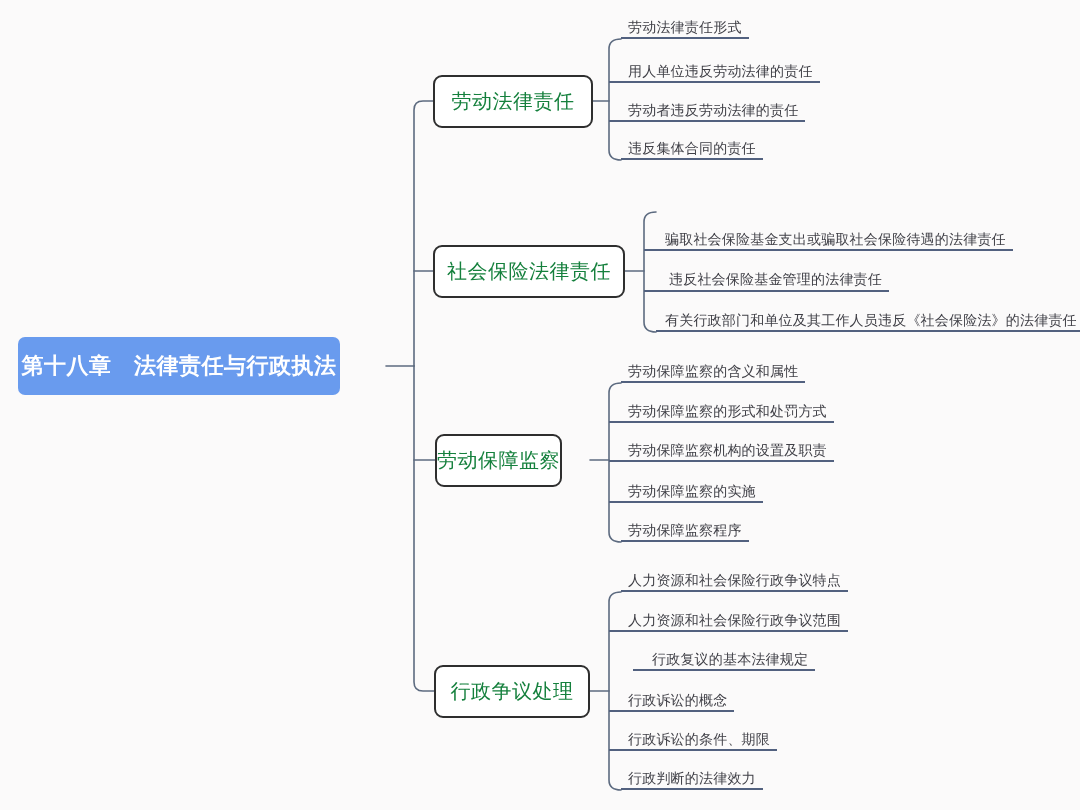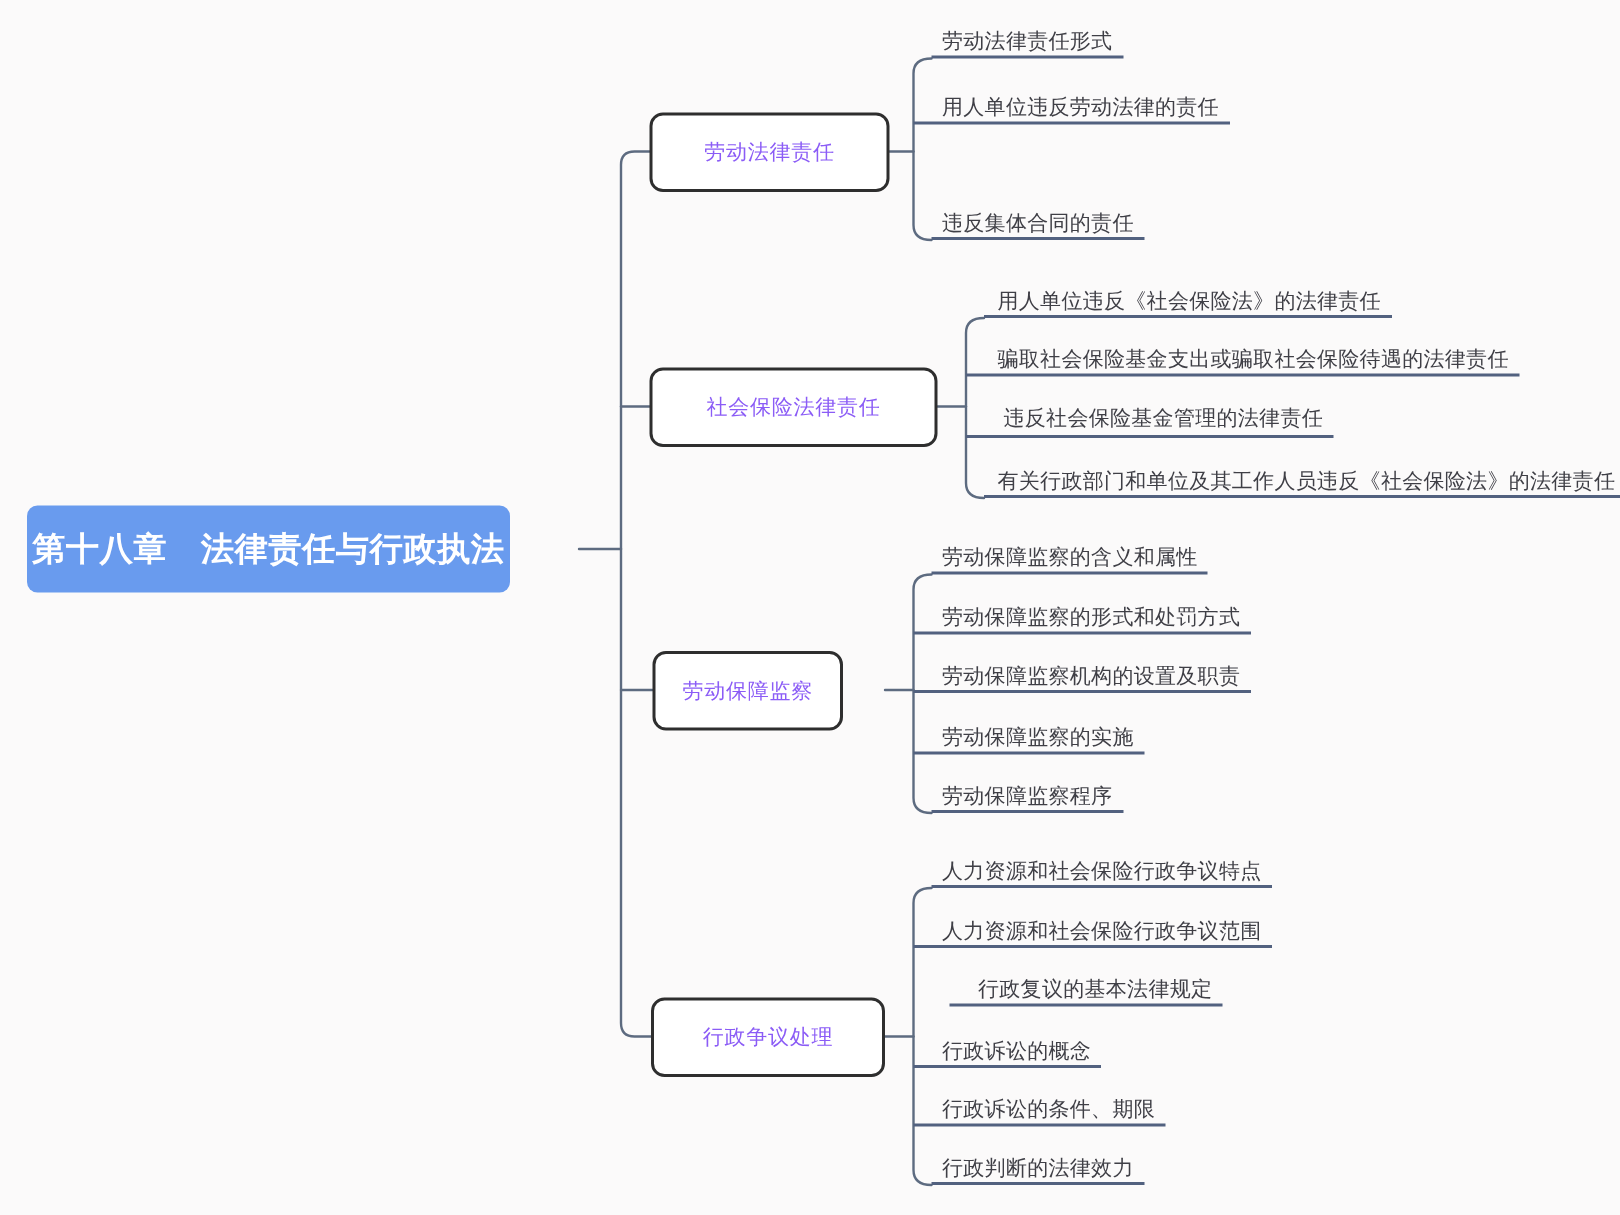--- a/index.html
+++ b/index.html
@@ -16,21 +16,21 @@
     position:absolute;left:18px;top:337px;width:322px;height:58px;
     background:#699bee;border-radius:7px;
     display:flex;align-items:center;justify-content:center;
     color:#ffffff;font-size:22px;font-weight:bold;letter-spacing:0.5px;
     cursor:pointer;box-sizing:border-box;
   }
   .branch-node{
     position:absolute;height:53px;background:#ffffff;
     border:2px solid #2e2e2e;border-radius:9px;
     display:flex;align-items:center;justify-content:center;
-    color:#8b5cf6;font-size:14px;letter-spacing:0.5px;
+    color:#15803d;font-size:20px;letter-spacing:0.5px;
     cursor:pointer;box-sizing:border-box;
   }
   .leaf-topic{
     position:absolute;height:22px;line-height:20px;
     display:inline-block;white-space:nowrap;
     border-bottom:2px solid #52617f;
     color:#3f3f46;font-size:14px;letter-spacing:0.2px;
     padding-right:7px;cursor:pointer;box-sizing:border-box;
   }
 </style>
@@ -66,23 +66,23 @@
 
   <div class="root-node">第十八章　法律责任与行政执法</div>
 
   <div class="branch-node" style="left:433px;top:75px;width:160px;">劳动法律责任</div>
   <div class="branch-node" style="left:433px;top:245px;width:192px;">社会保险法律责任</div>
   <div class="branch-node" style="left:435px;top:434px;width:127px;">劳动保障监察</div>
   <div class="branch-node" style="left:434px;top:665px;width:156px;">行政争议处理</div>
 
   <div class="leaf-topic" style="left:621px;top:17px;padding-left:7px;">劳动法律责任形式</div>
   <div class="leaf-topic" style="left:609px;top:61px;padding-left:19px;">用人单位违反劳动法律的责任</div>
+  <div class="leaf-topic" style="left:609px;top:100px;padding-left:19px;">劳动者违反劳动法律的责任</div>
   <div class="leaf-topic" style="left:621px;top:138px;padding-left:7px;">违反集体合同的责任</div>
 
-  <div class="leaf-topic" style="left:656px;top:190px;padding-left:9px;">用人单位违反《社会保险法》的法律责任</div>
   <div class="leaf-topic" style="left:644px;top:229px;padding-left:21px;">骗取社会保险基金支出或骗取社会保险待遇的法律责任</div>
   <div class="leaf-topic" style="left:644px;top:270px;padding-left:25px;font-family:Liberation Mono, monospace;">违反社会保险基金管理的法律责任</div>
   <div class="leaf-topic" style="left:656px;top:310px;padding-left:9px;">有关行政部门和单位及其工作人员违反《社会保险法》的法律责任</div>
 
   <div class="leaf-topic" style="left:621px;top:361px;padding-left:7px;">劳动保障监察的含义和属性</div>
   <div class="leaf-topic" style="left:609px;top:401px;padding-left:19px;">劳动保障监察的形式和处罚方式</div>
   <div class="leaf-topic" style="left:609px;top:440px;padding-left:19px;">劳动保障监察机构的设置及职责</div>
   <div class="leaf-topic" style="left:609px;top:481px;padding-left:19px;">劳动保障监察的实施</div>
   <div class="leaf-topic" style="left:621px;top:520px;padding-left:7px;">劳动保障监察程序</div>
 

